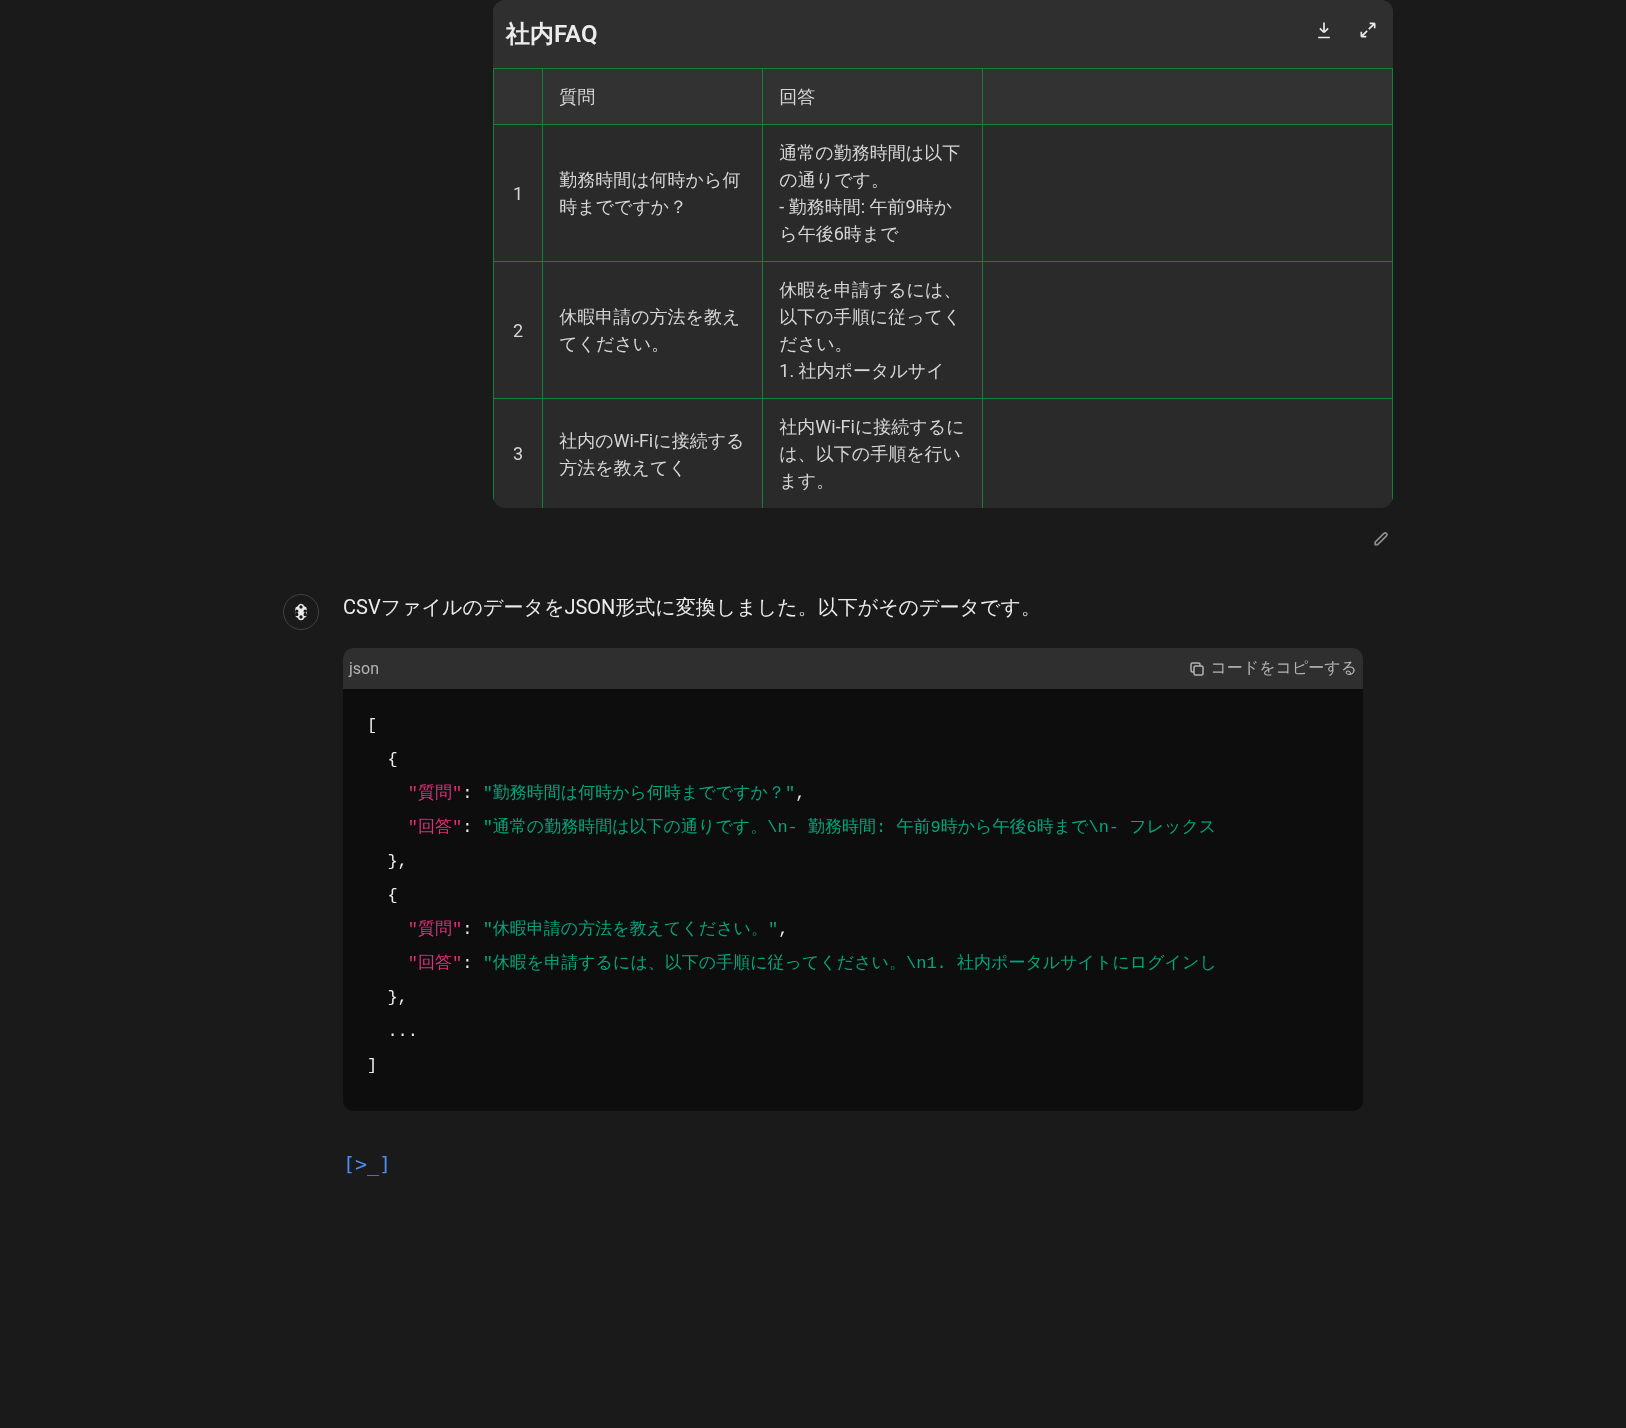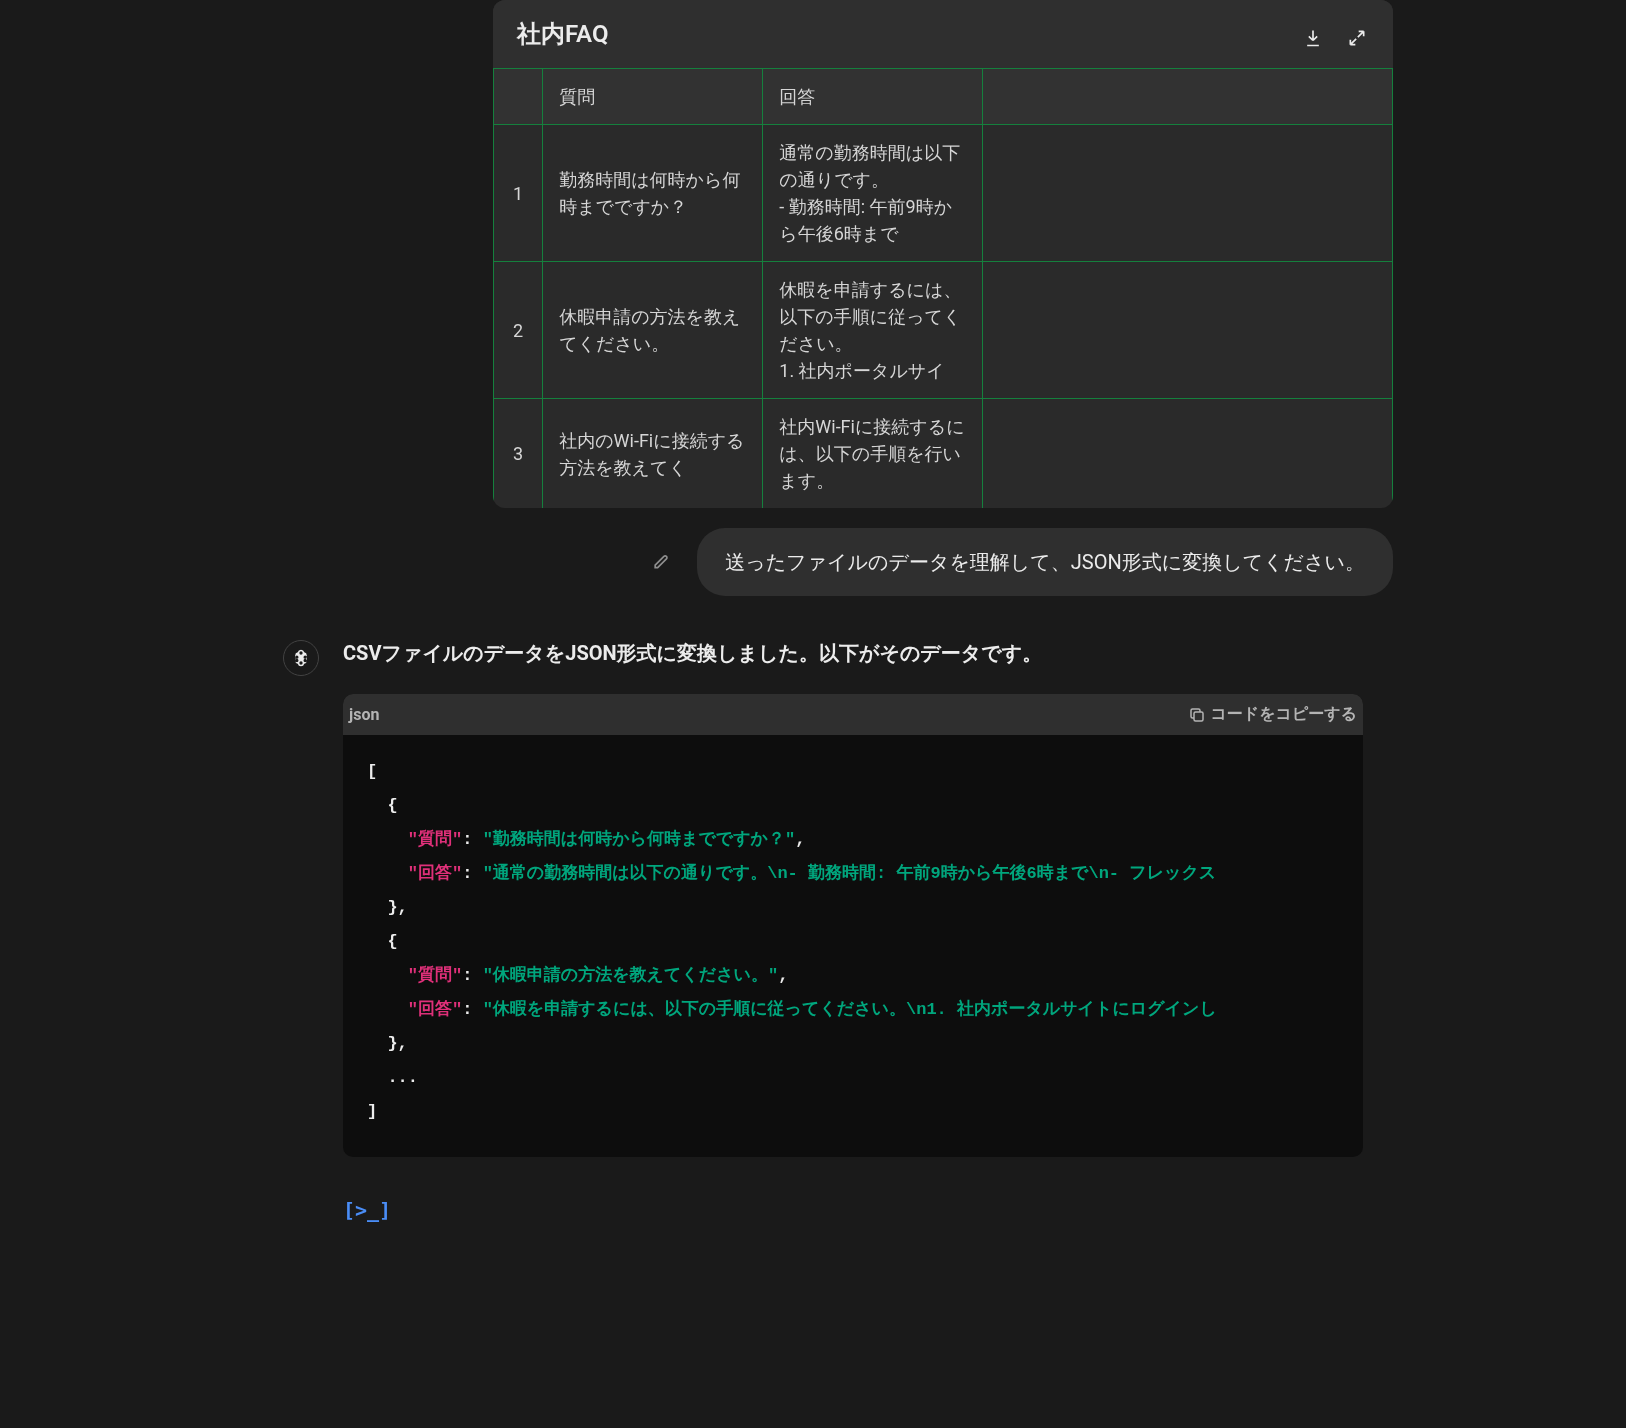--- a/index.html
+++ b/index.html
@@ -20,23 +20,23 @@
     .table-card {
       background: #2a2a2a;
       border-radius: 12px;
       overflow: hidden;
       margin-left: 260px;
       margin-bottom: 8px;
       width: 900px;
     }
     .table-card-header {
       display: flex;
-      align-items: flex-end;
+      align-items: flex-start;
       justify-content: space-between;
-      padding: 18px 24px;
+      padding: 18px 13px;
       background: #2f2f2f;
     }
     .table-title {
       font-size: 24px;
       font-weight: 600;
       color: #ececec;
     }
     .table-actions {
       display: flex;
       gap: 20px;
@@ -109,21 +109,20 @@
       font-size: 20px;
       line-height: 1.6;
       color: #ececec;
     }
 
     
     .assistant-row {
       display: flex;
       gap: 24px;
       align-items: flex-start;
-      font-weight: bold;
     }
     .avatar {
       width: 36px;
       height: 36px;
       border-radius: 50%;
       border: 1px solid #424242;
       display: flex;
       align-items: center;
       justify-content: center;
       flex-shrink: 0;
@@ -252,21 +251,20 @@
       </table>
     </div>
   </div>
 
   <div class="user-row">
     <div class="edit-icon">
       <svg viewBox="0 0 24 24" fill="none" stroke="currentColor" stroke-width="2">
           <path d="M4 20h4l10.5-10.5a2.1 2.1 0 00-3-3L5 17v3z"></path>
         </svg>
     </div>
-    <div class="user-bubble">送ったファイルのデータを理解して、JSON形式に変換してください。</div>
   </div>
 
   <div class="assistant-row">
     <div class="avatar">
       <svg viewBox="0 0 24 24">
           <path d="M12 2a4 4 0 013.9 3.1A4 4 0 0119 9a4 4 0 01-.6 2.1A4 4 0 0119 15a4 4 0 01-3.1 3.9A4 4 0 0112 22a4 4 0 01-3.9-3.1A4 4 0 015 15a4 4 0 01.6-2.1A4 4 0 015 9a4 4 0 013.1-3.9A4 4 0 0112 2zm0 2a2 2 0 00-2 2 2 2 0 002 2 2 2 0 002-2 2 2 0 00-2-2zM7 9a2 2 0 00-2 2 2 2 0 002 2 2 2 0 002-2 2 2 0 00-2-2zm10 0a2 2 0 00-2 2 2 2 0 002 2 2 2 0 002-2 2 2 0 00-2-2zM7 13a2 2 0 00-2 2 2 2 0 002 2 2 2 0 002-2 2 2 0 00-2-2zm10 0a2 2 0 00-2 2 2 2 0 002 2 2 2 0 002-2 2 2 0 00-2-2zm-5 3a2 2 0 00-2 2 2 2 0 002 2 2 2 0 002-2 2 2 0 00-2-2z"></path>
         </svg>
     </div>
     <div class="assistant-body">
       <div class="assistant-text">CSVファイルのデータをJSON形式に変換しました。以下がそのデータです。</div>

